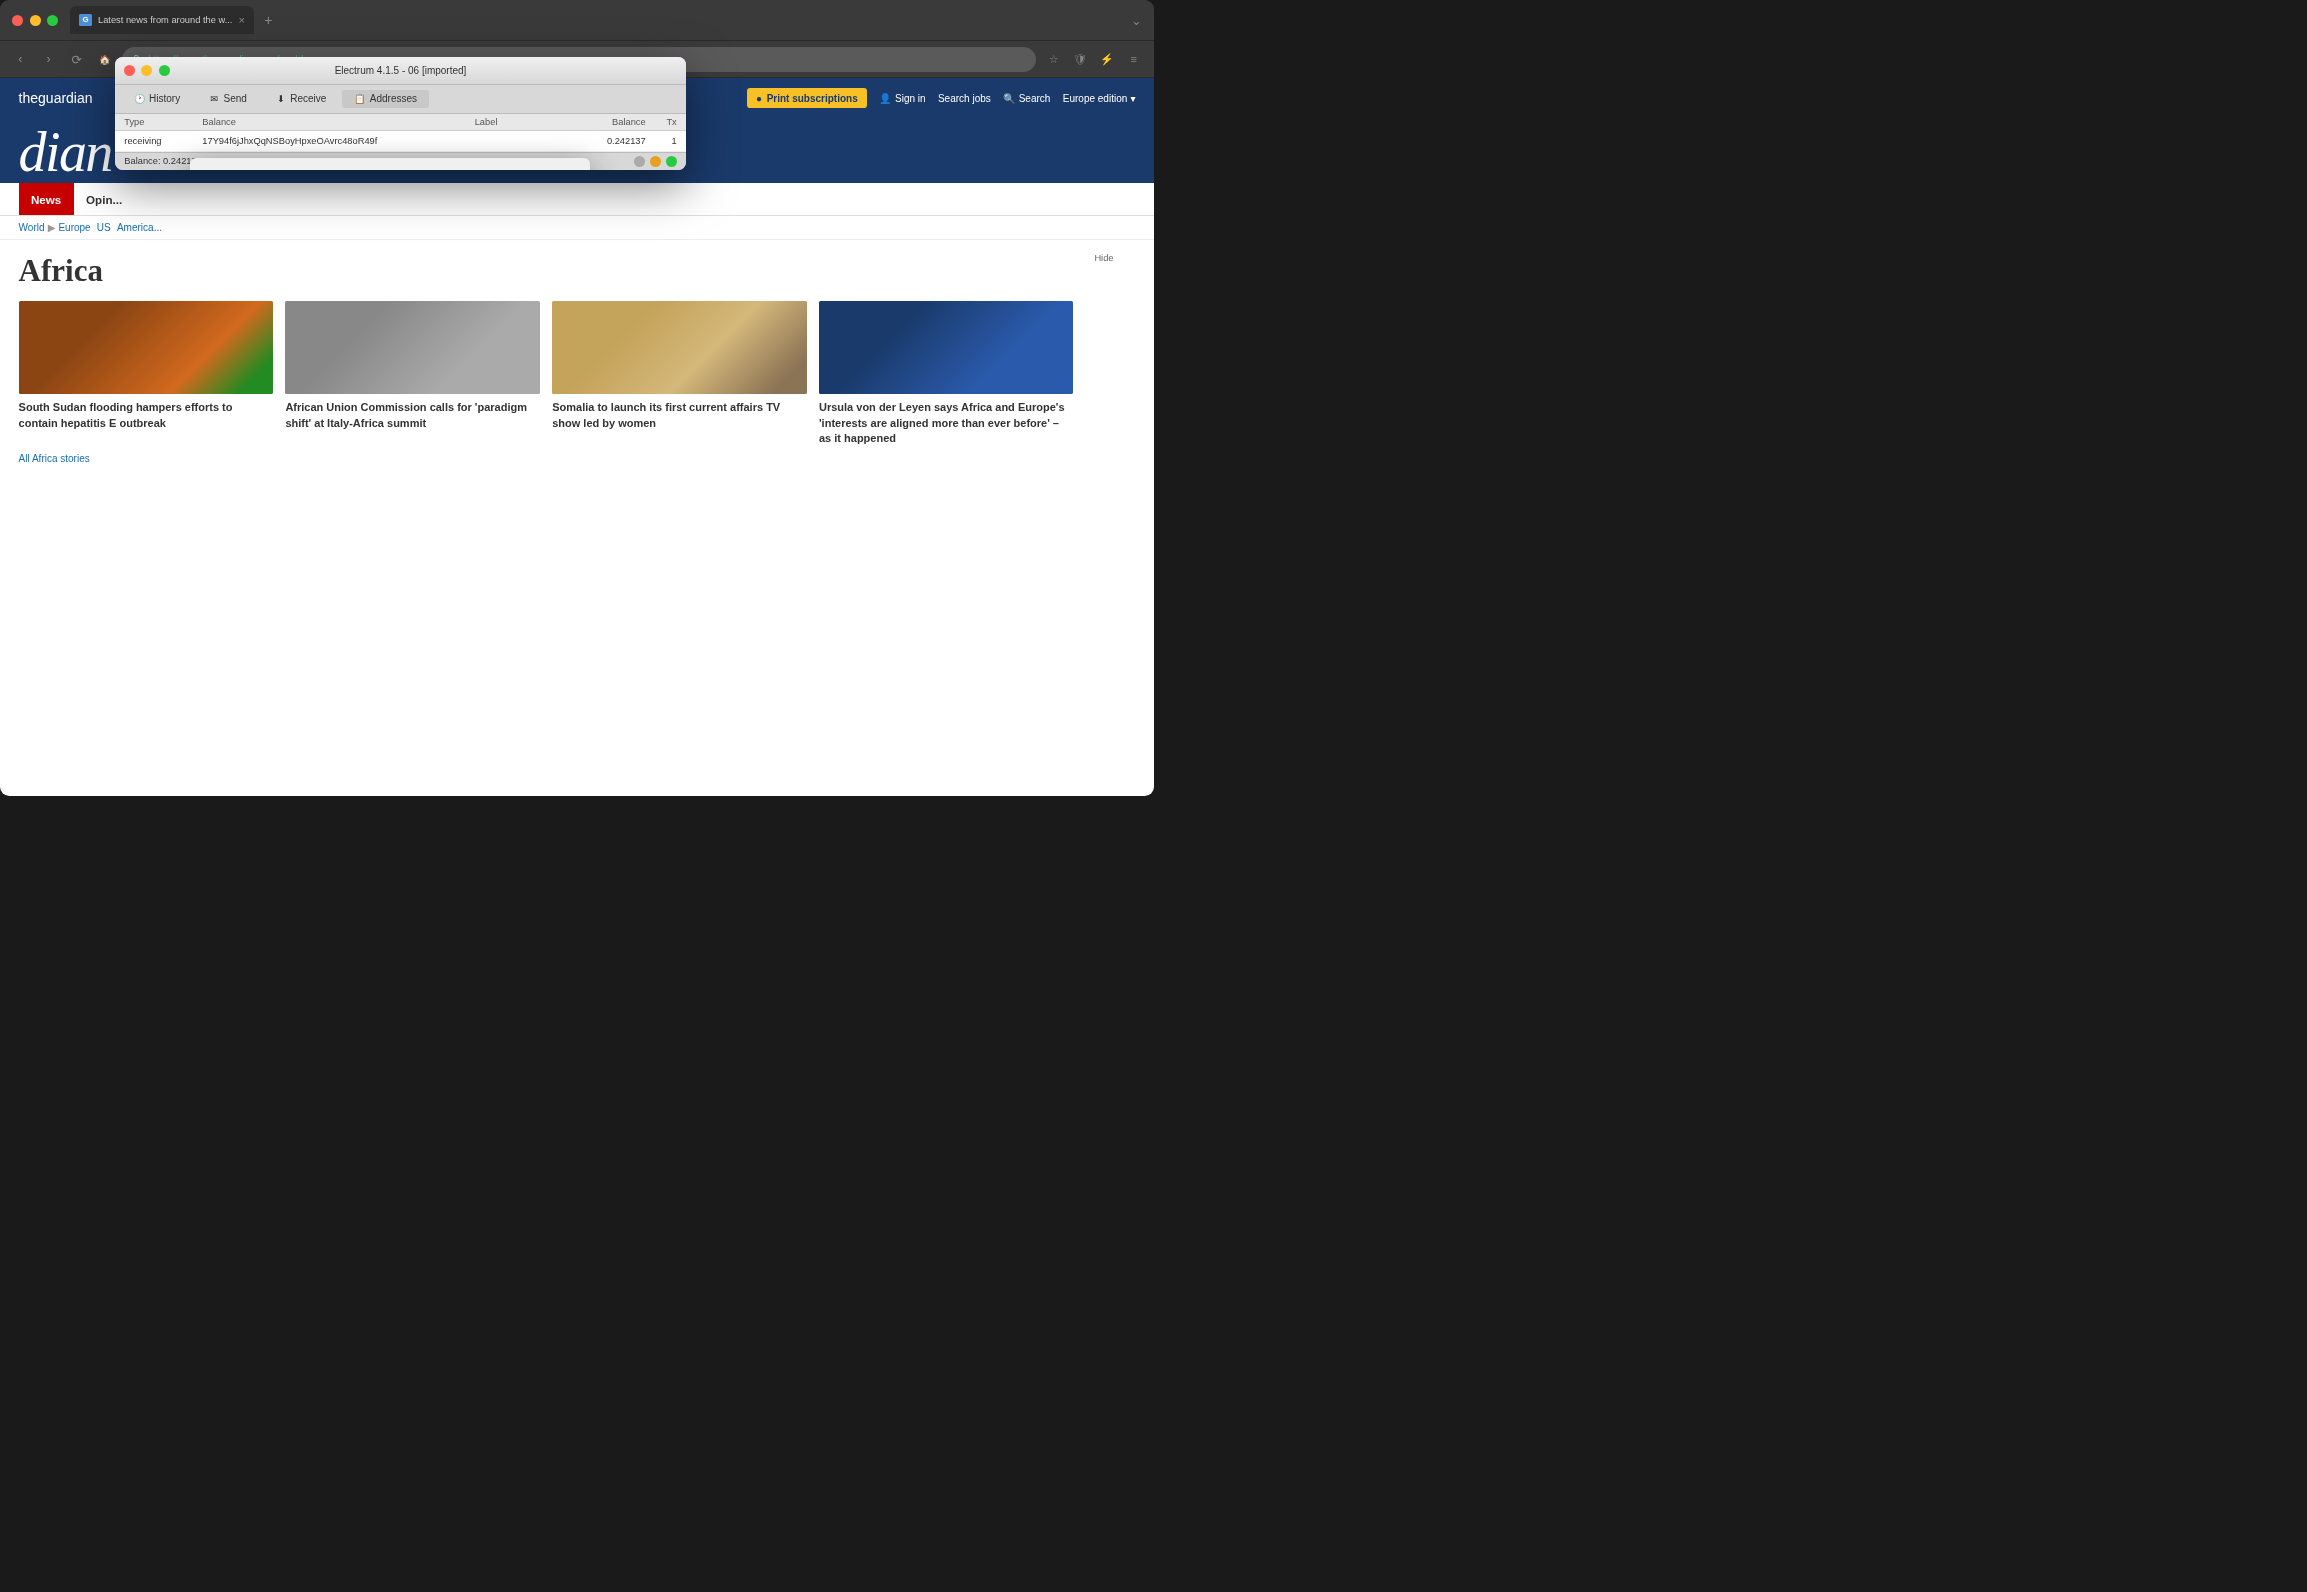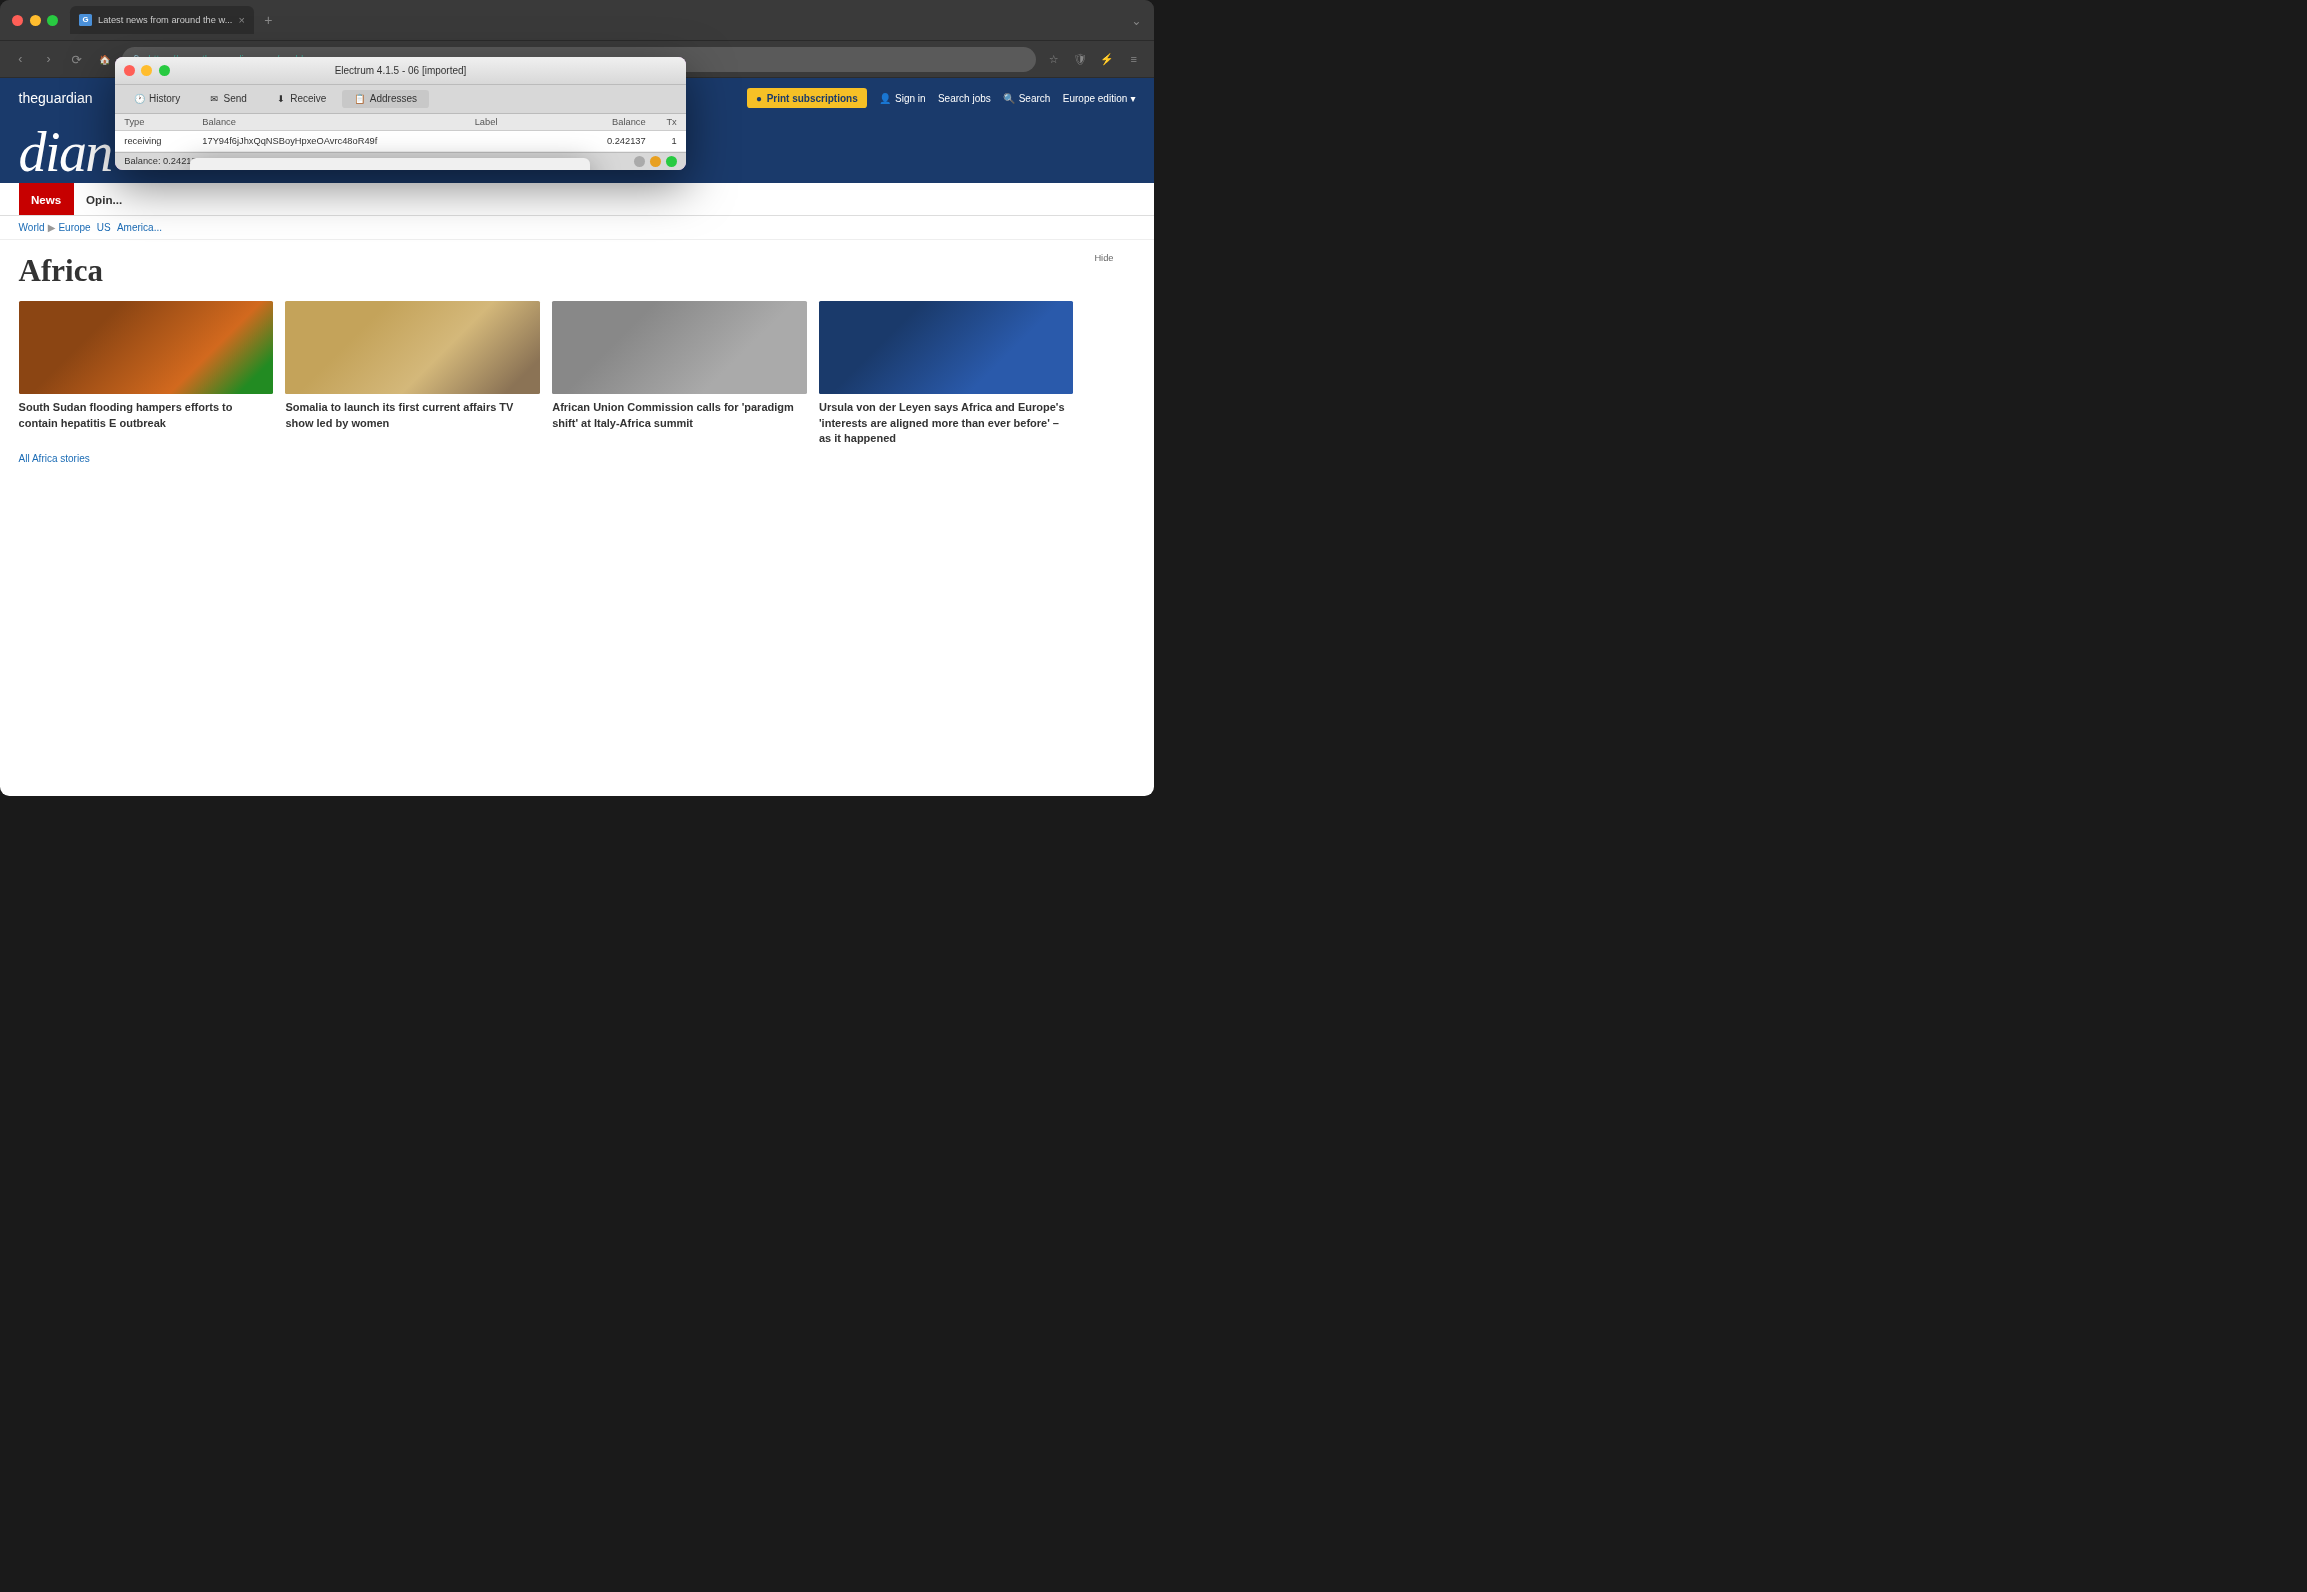--- a/index.html
+++ b/index.html
@@ -528,27 +528,27 @@
       <div style="flex:1;">
         <div class="section-title">Africa</div>
         <div class="news-grid">
 
           <div class="news-card">
             <div class="news-card-img news-card-img-1"></div>
             <div class="news-card-title">South Sudan flooding hampers efforts to contain hepatitis E outbreak</div>
           </div>
 
           <div class="news-card">
+            <div class="news-card-img news-card-img-3"></div>
+            <div class="news-card-title">African Union Commission calls for 'paradigm shift' at Italy-Africa summit</div>
+          </div>
+
+          <div class="news-card">
             <div class="news-card-img news-card-img-2"></div>
             <div class="news-card-title">Somalia to launch its first current affairs TV show led by women</div>
-          </div>
-
-          <div class="news-card">
-            <div class="news-card-img news-card-img-3"></div>
-            <div class="news-card-title">African Union Commission calls for 'paradigm shift' at Italy-Africa summit</div>
           </div>
 
           <div class="news-card">
             <div class="news-card-img news-card-img-4"></div>
             <div class="news-card-title">Ursula von der Leyen says Africa and Europe's 'interests are aligned more than ever before' – as it happened</div>
           </div>
         </div>
         <div class="all-stories">All Africa stories</div>
       </div>
 

